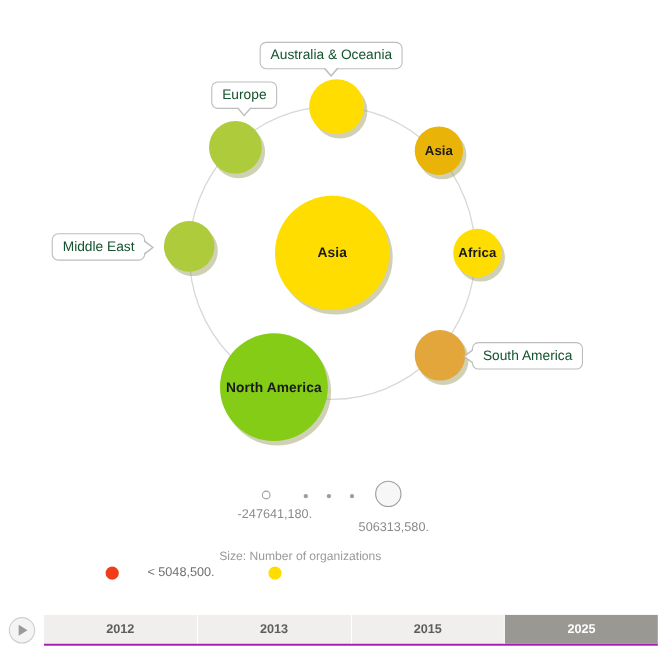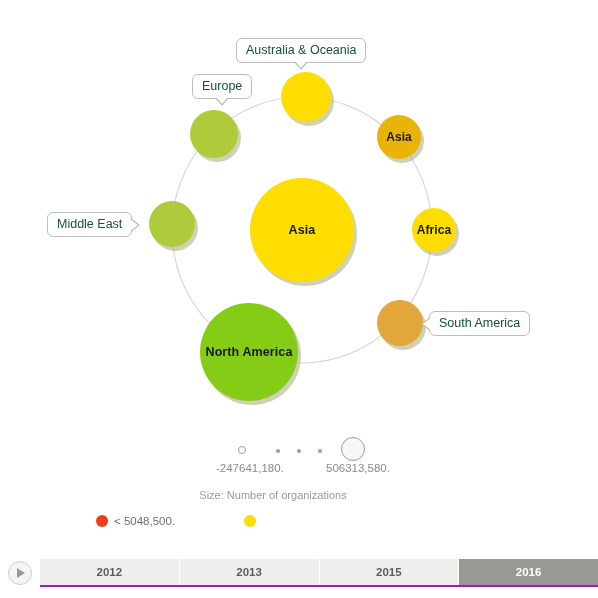--- a/index.html
+++ b/index.html
@@ -130,21 +130,21 @@
     position: relative;
     height: 18px;
     font-size: 11.5px;
     color: #8a8a8a;
   }
   #size-labels span {
     position: absolute;
     white-space: nowrap;
   }
   #size-caption {
-    margin-top: 9px;
+    margin-top: 20px;
     font-size: 11px;
     color: #9a9a9a;
   }
 
   
   #color-legend {
     position: absolute;
     left: 96px;
     top: 510px;
     width: 420px;
@@ -152,20 +152,21 @@
   .cl-row {
     display: flex;
     align-items: center;
     height: 21px;
   }
   .cl-item {
     display: flex;
     align-items: center;
     font-size: 11.5px;
     color: #6f6f6f;
+    gap: 20px;
   }
   .cl-swatch {
     width: 12px;
     height: 12px;
     border-radius: 50%;
     margin-right: 6px;
     flex: 0 0 auto;
   }
 
   
@@ -257,21 +258,21 @@
 <div id="size-legend">
   <div id="size-dots">
     <div class="sd" style="left:238px; top:14px; width:8px; height:8px; border:1.4px solid #9e9e9e; background:#fff;"></div>
     <div class="sd" style="left:276px; top:17px; width:4px; height:4px; background:#9e9e9e;"></div>
     <div class="sd" style="left:297px; top:17px; width:4px; height:4px; background:#9e9e9e;"></div>
     <div class="sd" style="left:318px; top:17px; width:4px; height:4px; background:#9e9e9e;"></div>
     <div class="sd" style="left:341px; top:5px; width:24px; height:24px; border:1.4px solid #9e9e9e; background:#f7f7f7;"></div>
   </div>
   <div id="size-labels">
     <span style="left:216px; top:0;">-247641,180.</span>
-    <span style="left:326px; top:0;">506313,580.</span>
+    <span style="left:326px; top:12px;">506313,580.</span>
   </div>
   <div id="size-caption">Size: Number of organizations</div>
 </div>
 
 <div id="color-legend">
   <div class="cl-row">
     <div class="cl-item" style="width:148px;">
       <span class="cl-swatch" style="background: rgb(240, 60, 24);"></span>
       <span>&lt; 5048,500.</span>
     </div>
@@ -282,15 +283,15 @@
 </div>
 
 <div id="timeline">
   <div id="play-button">
     <span class="tri"></span>
   </div>
   <div id="year-track">
       <div class="year-cell">2012</div>
       <div class="year-cell">2013</div>
       <div class="year-cell">2015</div>
-      <div class="year-cell selected">2016</div>
+      <div class="year-cell selected">2025</div>
     </div>
 </div>
 
 </body></html>

